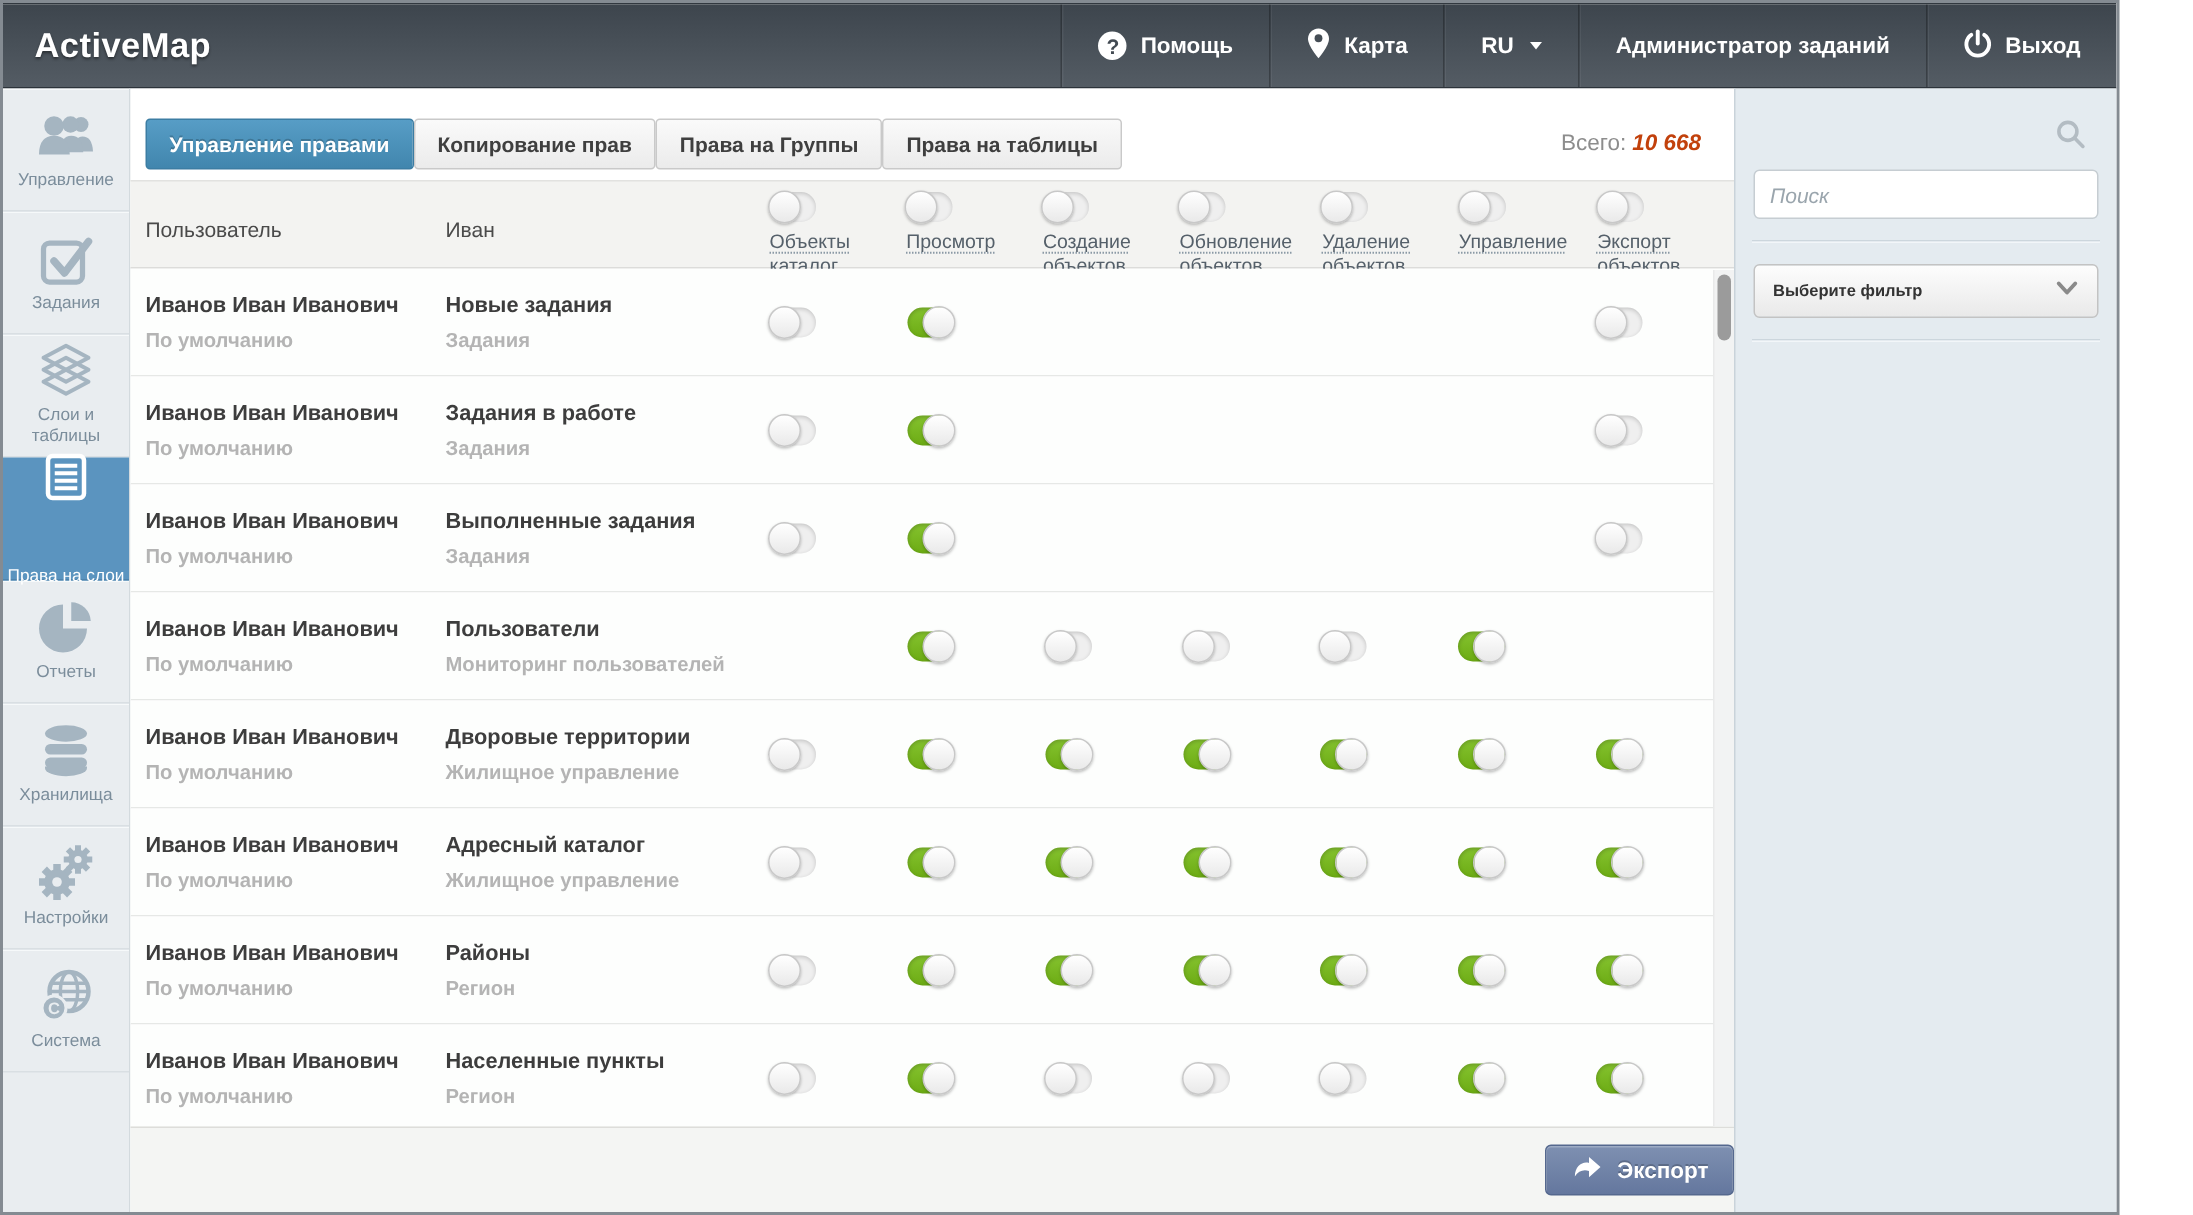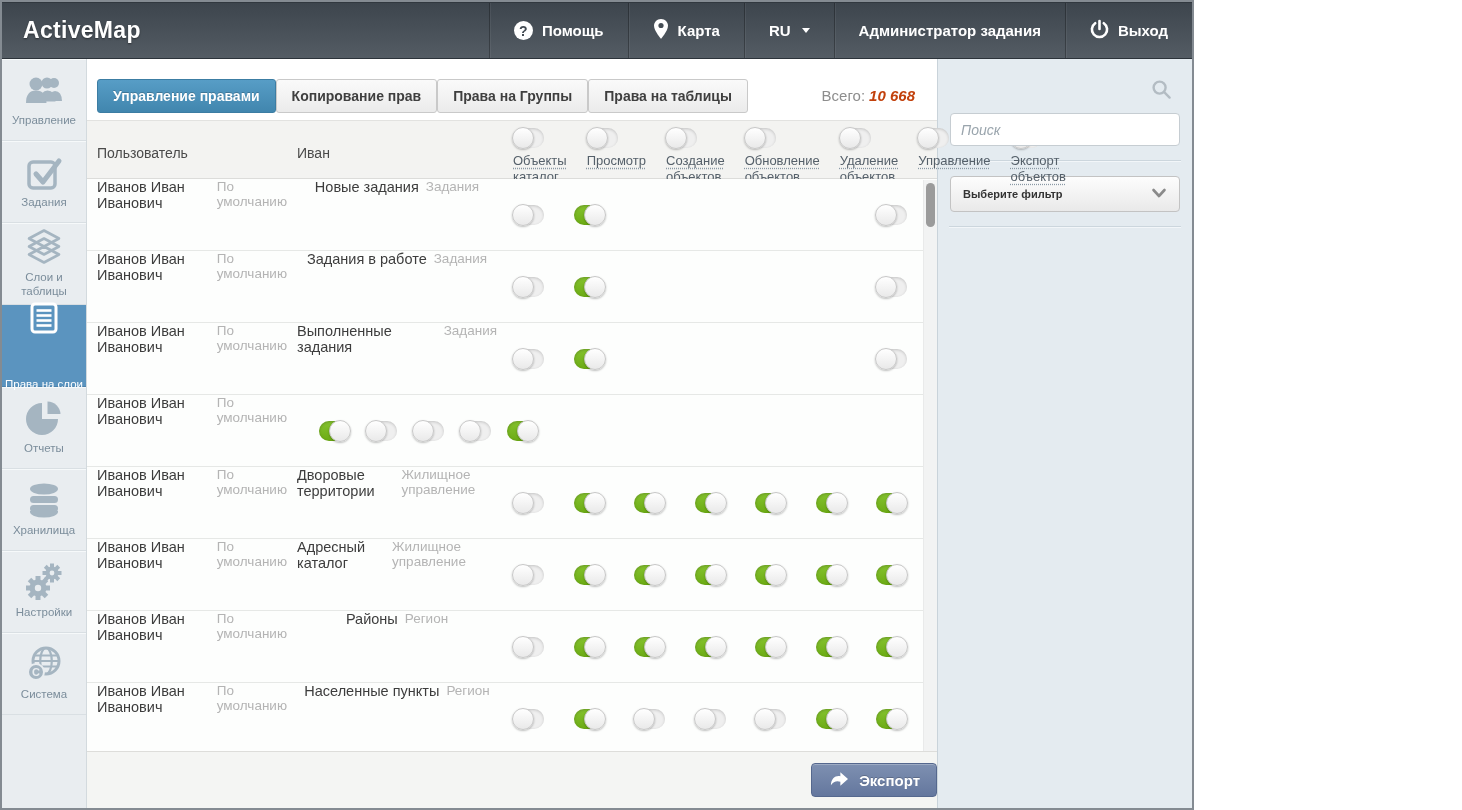--- a/index.html
+++ b/index.html
@@ -1,18 +1,18 @@
 <!DOCTYPE html>
 <html><head>
 <meta charset="utf-8">
 <style>
   * { margin:0; padding:0; box-sizing:border-box; }
   html,body { width:1462px; height:810px; }
   body { font-family:"Liberation Sans", sans-serif; background:#fff; }
-  .app { width:1194px; height:810px; border:2px solid #848b92; display:flex; flex-direction:column; overflow:hidden; background:#fff; }
+  .app { width:1413px; height:810px; border:2px solid #848b92; display:flex; flex-direction:column; overflow:hidden; background:#fff; }
 
   
   .topbar { height:57px; flex:0 0 57px; background:linear-gradient(#3d454d,#545c64); border-top:1px solid #31383f; border-bottom:1px solid #2c333a; display:flex; align-items:stretch; color:#fff; }
   .logo { display:flex; align-items:center; padding-left:21px; font-size:23px; font-weight:bold; letter-spacing:.3px; text-shadow:0 1px 2px rgba(0,0,0,.45); }
   .tb-spacer { flex:1; }
   .tb-item { display:flex; align-items:center; gap:9px; padding:0 24px; border-left:1px solid rgba(0,0,0,.28); box-shadow:inset 1px 0 0 rgba(255,255,255,.06); font-size:15px; font-weight:bold; cursor:pointer; white-space:nowrap; }
   .help-badge { width:19px; height:19px; border-radius:50%; background:#fff; color:#424a52; font-size:14px; font-weight:bold; display:flex; align-items:center; justify-content:center; }
   .caret-down { width:0; height:0; border-left:4px solid transparent; border-right:4px solid transparent; border-top:5px solid #fff; margin-left:2px; }
 
   
@@ -37,21 +37,21 @@
 
   
   .grid-cols { display:grid; grid-template-columns:200px 210px 1fr; }
   .tgl-cols { display:grid; grid-template-columns:repeat(7,1fr); padding-right:16px; }
   .thead { flex:0 0 59px; height:59px; background:#f3f3f1; border-top:1px solid #e2e2e0; border-bottom:1px solid #dcdcda; }
   .th-txt { display:flex; align-items:center; padding-left:10px; font-size:14px; color:#4a4a4a; }
   .th-toggle { padding:7px 4px 0 16px; display:flex; flex-direction:column; align-items:flex-start; }
   .th-toggle .th-lbl { margin-top:5px; font-size:13px; color:#55606a; line-height:1.2; text-decoration:underline dotted #8a99a5; text-underline-offset:3px; cursor:pointer; }
   .tbody { flex:1; min-height:0; overflow:hidden; }
   .row { height:72px; border-bottom:1px solid #e6e8e6; background:#fdfefd; }
-  .cell { display:flex; flex-direction:row; justify-content:center; padding-left:10px; gap:7px; }
+  .cell { display:flex; flex-direction:column; justify-content:center; padding-left:10px; gap:7px;font-weight:bold; }
   .cell .primary { font-size:14.5px; color:#3d3d3d; }
   .cell .secondary { font-size:13.5px; color:#b4b4b4; }
   .tcell { display:flex; align-items:center; padding-left:16px; }
 
   
   .toggle { width:31px; height:20px; border-radius:10px; background:#efefef; box-shadow:inset 0 1px 3px rgba(0,0,0,.18); position:relative; cursor:pointer; flex:0 0 auto; }
   .toggle .knob { position:absolute; top:-1px; width:22px; height:22px; border-radius:50%; background:linear-gradient(#ffffff,#e9e9e9); border:1px solid #c8c8c8; box-shadow:0 1px 2px rgba(0,0,0,.25); }
   .toggle.off .knob { left:-1px; }
   .toggle.on { background:linear-gradient(#85c32f,#6cab14); box-shadow:inset 0 1px 3px rgba(0,0,0,.22); }
   .toggle.on .knob { right:-1px; }
@@ -93,21 +93,21 @@
             <circle cx="8" cy="7.5" r="2.6" fill="#454d55"></circle>
           </svg>
       </span>
       <span>Карта</span>
     </div>
     <div class="tb-item">
       <span>RU</span>
       <span class="caret-down"></span>
     </div>
     <div class="tb-item">
-      <span>Администратор задания</span>
+      <span>Администратор заданий</span>
     </div>
     <div class="tb-item">
       <span>
         <svg width="19" height="20" viewBox="0 0 19 20">
             <path d="M9.5 2 v8" stroke="#fff" stroke-width="2.6" stroke-linecap="round" fill="none"></path>
             <path d="M5.2 4.2 a7.6 7.6 0 1 0 8.6 0" stroke="#fff" stroke-width="2.6" stroke-linecap="round" fill="none"></path>
           </svg>
       </span>
       <span>Выход</span>
     </div>
@@ -392,20 +392,24 @@
                 </div>
               </div>
             </div>
         </div>
 
         <div class="row grid-cols">
           <div class="cell">
             <div class="primary">Иванов Иван Иванович</div>
             <div class="secondary">По умолчанию</div>
           </div>
+          <div class="cell">
+            <div class="primary">Пользователи</div>
+            <div class="secondary">Мониторинг пользователей</div>
+          </div>
           <div class="tgl-cols">
               <div class="tcell"></div>
               <div class="tcell">
                 <div class="toggle on">
                   <div class="knob"></div>
                 </div>
               </div>
               <div class="tcell">
                 <div class="toggle off">
                   <div class="knob"></div>

